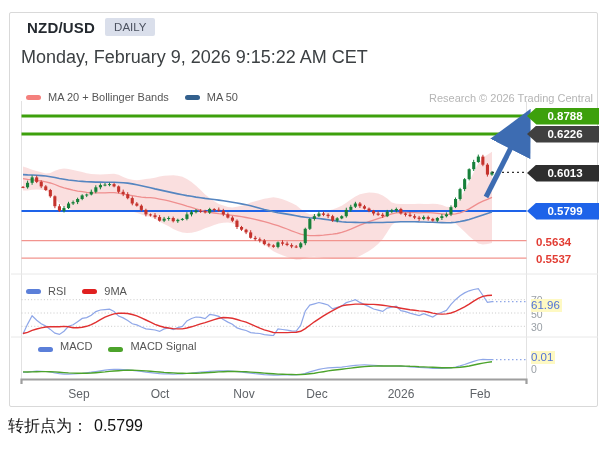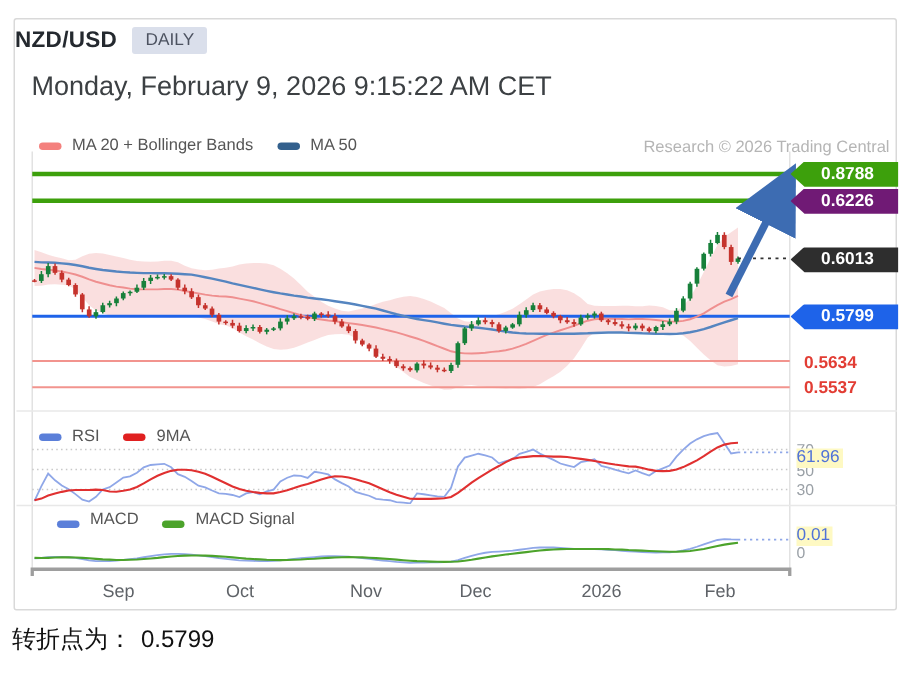--- a/index.html
+++ b/index.html
@@ -1,20 +1,20 @@
 <!DOCTYPE html>
 <html><head>
 <meta charset="utf-8">
 <style>
   html,body{margin:0;padding:0;background:#fff;}
   body{font-family:"Liberation Sans",sans-serif;}
   .stage{position:relative;width:616px;height:455px;background:#fff;overflow:hidden;}
   .card{position:absolute;left:9px;top:12px;width:589px;height:395px;background:#fff;
         border:1px solid #d9d9d9;border-radius:2px;box-sizing:border-box;}
-  .title-row{position:absolute;left:0;top:5px;display:flex;}
+  .title-row{position:absolute;left:17px;top:5px;display:flex;align-items:center;}
   .symbol{font-size:15px;font-weight:bold;color:#24292f;letter-spacing:.2px;}
   .tf-badge{margin-left:10px;background:#dadfeb;color:#4c5260;font-size:11.5px;
             padding:3px 9px;border-radius:2px;}
   .date{position:absolute;left:11px;top:34px;font-size:18px;color:#3c4043;}
   .main-legend{position:absolute;left:16px;top:78px;display:flex;align-items:center;font-size:11px;color:#555;}
   .rsi-legend{position:absolute;left:16px;top:272px;display:flex;align-items:center;font-size:11px;color:#555;}
   .macd-legend{position:absolute;left:16px;top:327px;display:flex;align-items:flex-end;font-size:11px;color:#555;padding-left:12px;}
   .sw{display:inline-block;width:15px;height:5px;border-radius:2.5px;margin-right:7px;}
   .lg-label{margin-right:16px;}
   .attribution{position:absolute;right:4px;top:79px;font-size:11px;color:#b5b5b5;}
@@ -327,21 +327,21 @@
           <text x="69" y="385" text-anchor="middle" font-size="12" fill="#5f6368" font-family="Liberation Sans,sans-serif">Sep</text>
           <text x="150" y="385" text-anchor="middle" font-size="12" fill="#5f6368" font-family="Liberation Sans,sans-serif">Oct</text>
           <text x="234" y="385" text-anchor="middle" font-size="12" fill="#5f6368" font-family="Liberation Sans,sans-serif">Nov</text>
           <text x="307" y="385" text-anchor="middle" font-size="12" fill="#5f6368" font-family="Liberation Sans,sans-serif">Dec</text>
           <text x="391" y="385" text-anchor="middle" font-size="12" fill="#5f6368" font-family="Liberation Sans,sans-serif">2026</text>
           <text x="470" y="385" text-anchor="middle" font-size="12" fill="#5f6368" font-family="Liberation Sans,sans-serif">Feb</text>
         </g>
     </svg>
 
     <div class="price-tag tag-r1" style="background: rgb(61, 160, 12);">0.8788</div>
-    <div class="price-tag tag-r2" style="background: #701a75;">0.6226</div>
+    <div class="price-tag tag-r2" style="background: #404040;">0.6226</div>
     <div class="price-tag tag-last" style="background: rgb(46, 46, 46);">0.6013</div>
     <div class="price-tag tag-pivot" style="background: rgb(30, 99, 233);">0.5799</div>
     <div class="support-label sup-1" style="color: rgb(226, 61, 52);">0.5634</div>
     <div class="support-label sup-2" style="color: rgb(226, 61, 52);">0.5537</div>
 
     <div class="rsi-legend">
       <span class="sw" style="background: rgb(91, 127, 217);"></span>
       <span class="lg-label">RSI</span>
       <span class="sw" style="background: rgb(224, 32, 32);"></span>
       <span class="lg-label">9MA</span>

